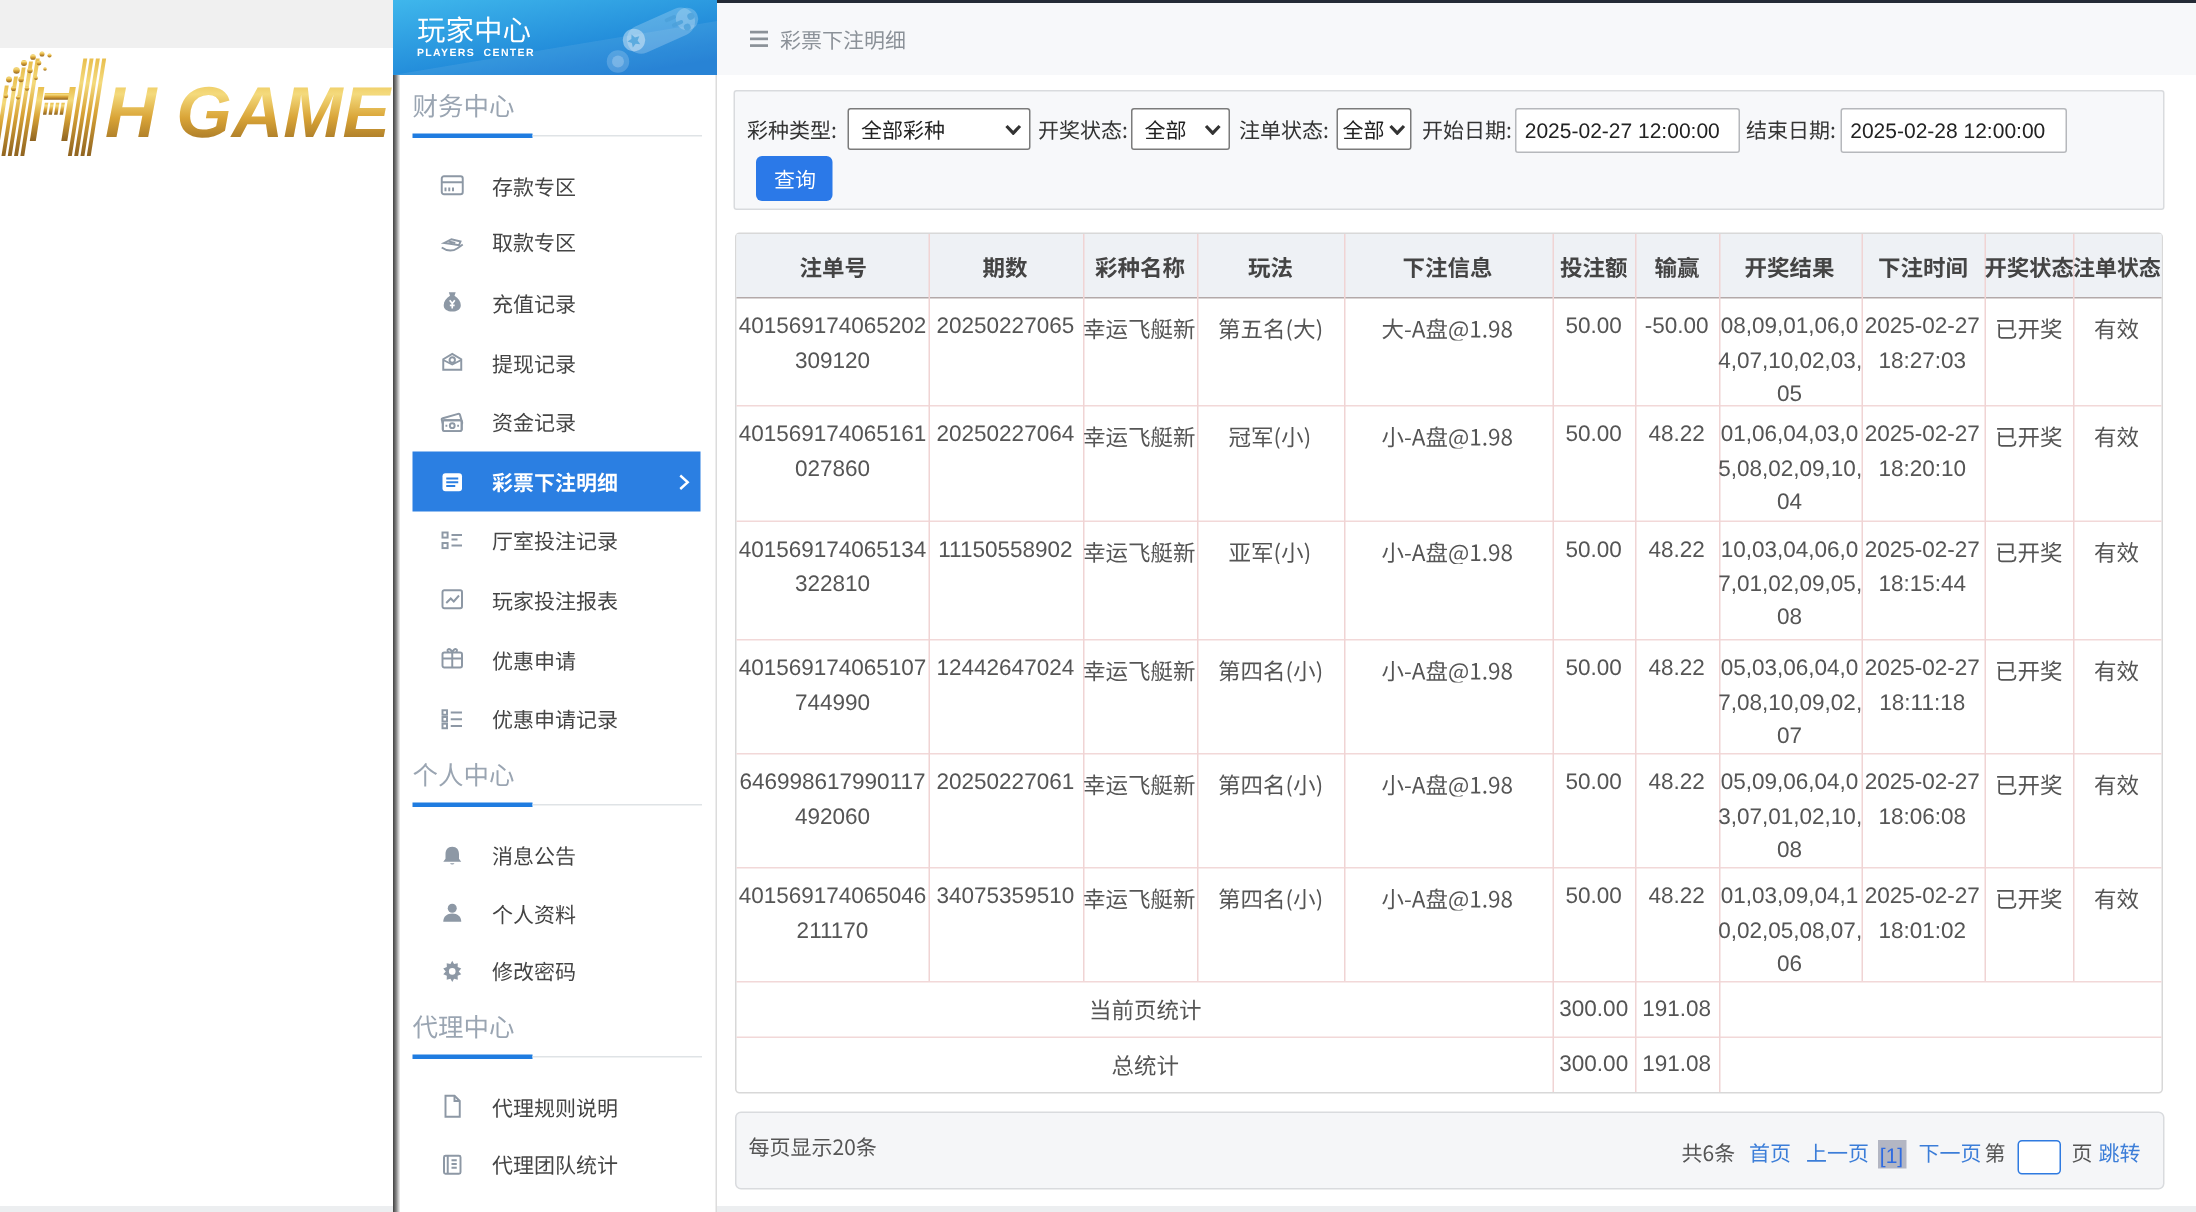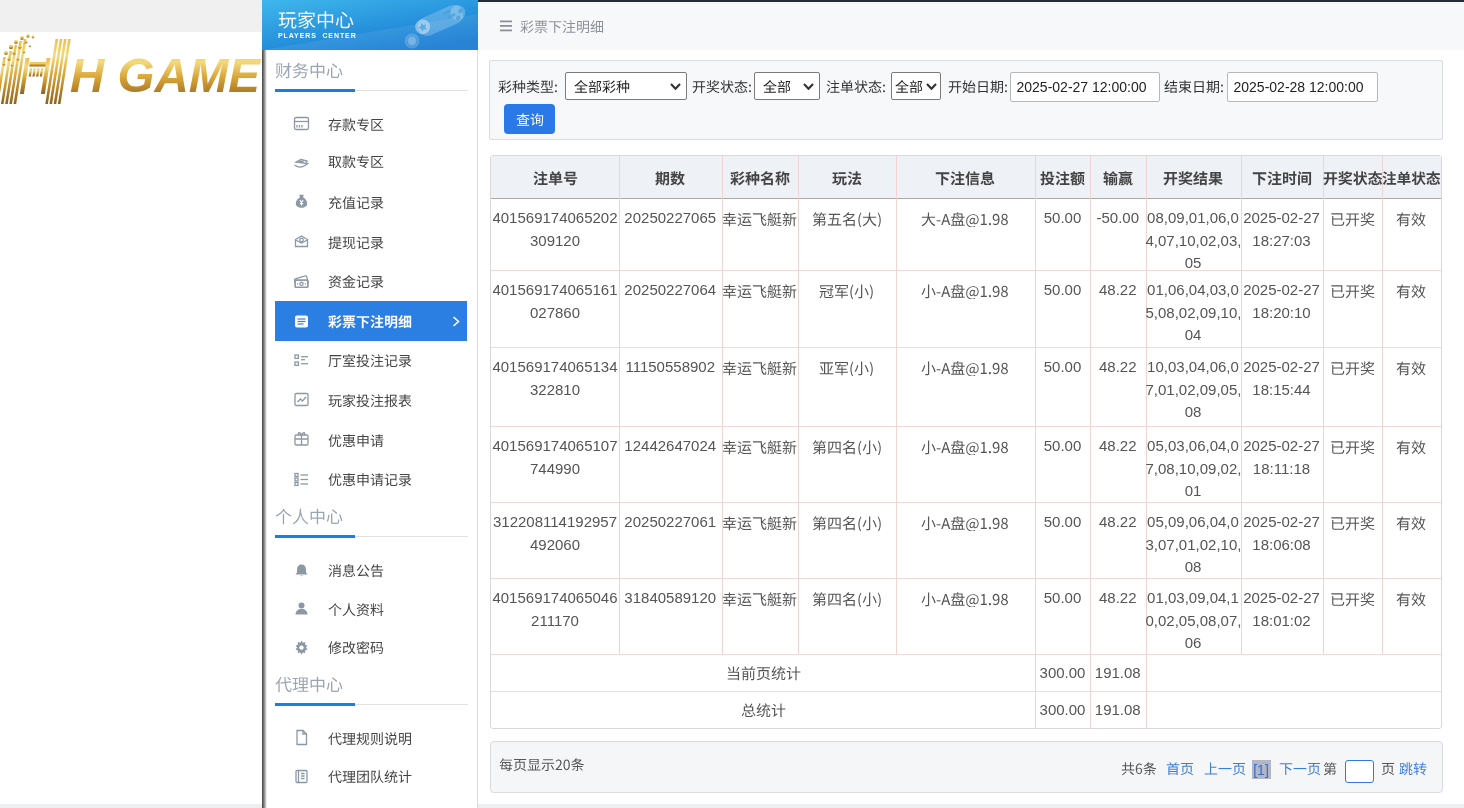--- a/index.html
+++ b/index.html
@@ -1047,41 +1047,41 @@
         <use href="#g117r" x="4456"></use>
         <use href="#g118r" x="4734"></use>
         <use href="#g119r" x="5289"></use>
       </g>
     </svg>
   </div>
 <div style="position:absolute;left:1035px;top:435.3px;width:55px;height:22.5px;font:normal 15px/22.5px &quot;Liberation Sans&quot;,sans-serif;color:#555;text-align:center;white-space:nowrap;">50.00</div>
 <div style="position:absolute;left:1090px;top:435.3px;width:55.5px;height:22.5px;font:normal 15px/22.5px &quot;Liberation Sans&quot;,sans-serif;color:#555;text-align:center;white-space:nowrap;">48.22</div>
 <div style="position:absolute;left:1145.5px;top:435.3px;width:95px;height:22.5px;font:normal 15px/22.5px &quot;Liberation Sans&quot;,sans-serif;color:#555;text-align:center;white-space:nowrap;">05,03,06,04,0</div>
 <div style="position:absolute;left:1145.5px;top:457.8px;width:95px;height:22.5px;font:normal 15px/22.5px &quot;Liberation Sans&quot;,sans-serif;color:#555;text-align:center;white-space:nowrap;">7,08,10,09,02,</div>
-<div style="position:absolute;left:1145.5px;top:480.3px;width:95px;height:22.5px;font:normal 15px/22.5px &quot;Liberation Sans&quot;,sans-serif;color:#555;text-align:center;white-space:nowrap;">01</div>
+<div style="position:absolute;left:1145.5px;top:480.3px;width:95px;height:22.5px;font:normal 15px/22.5px &quot;Liberation Sans&quot;,sans-serif;color:#555;text-align:center;white-space:nowrap;">07</div>
 <div style="position:absolute;left:1240.5px;top:435.3px;width:82px;height:22.5px;font:normal 15px/22.5px &quot;Liberation Sans&quot;,sans-serif;color:#555;text-align:center;white-space:nowrap;">2025-02-27</div>
 <div style="position:absolute;left:1240.5px;top:457.8px;width:82px;height:22.5px;font:normal 15px/22.5px &quot;Liberation Sans&quot;,sans-serif;color:#555;text-align:center;white-space:nowrap;">18:11:18</div>
 <div style="position:absolute;left:1322.5px;top:435.3px;width:59.5px;height:22.5px;display:flex;align-items:center;justify-content:center;">
     <svg width="45" height="17" viewBox="0 0 45 17">
       <g fill="#555" transform="translate(0,15) scale(0.015000,-0.015000)">
         <use href="#g120r" x="0"></use>
         <use href="#g66r" x="1000"></use>
         <use href="#g67r" x="2000"></use>
       </g>
     </svg>
   </div>
 <div style="position:absolute;left:1382px;top:435.3px;width:58.5px;height:22.5px;display:flex;align-items:center;justify-content:center;">
     <svg width="30" height="17" viewBox="0 0 30 17">
       <g fill="#555" transform="translate(0,15) scale(0.015000,-0.015000)">
         <use href="#g121r" x="0"></use>
         <use href="#g122r" x="1000"></use>
       </g>
     </svg>
   </div>
-<div style="position:absolute;left:491px;top:511.3px;width:128px;height:22.5px;font:normal 15px/22.5px &quot;Liberation Sans&quot;,sans-serif;color:#555;text-align:center;white-space:nowrap;">312208114192957</div>
+<div style="position:absolute;left:491px;top:511.3px;width:128px;height:22.5px;font:normal 15px/22.5px &quot;Liberation Sans&quot;,sans-serif;color:#555;text-align:center;white-space:nowrap;">646998617990117</div>
 <div style="position:absolute;left:491px;top:533.8px;width:128px;height:22.5px;font:normal 15px/22.5px &quot;Liberation Sans&quot;,sans-serif;color:#555;text-align:center;white-space:nowrap;">492060</div>
 <div style="position:absolute;left:619px;top:511.3px;width:102.5px;height:22.5px;font:normal 15px/22.5px &quot;Liberation Sans&quot;,sans-serif;color:#555;text-align:center;white-space:nowrap;">20250227061</div>
 <div style="position:absolute;left:721.5px;top:511.3px;width:76.5px;height:22.5px;display:flex;align-items:center;justify-content:center;">
     <svg width="75" height="17" viewBox="0 0 75 17">
       <g fill="#555" transform="translate(0,15) scale(0.015000,-0.015000)">
         <use href="#g101r" x="0"></use>
         <use href="#g102r" x="1000"></use>
         <use href="#g103r" x="2000"></use>
         <use href="#g104r" x="3000"></use>
         <use href="#g105r" x="4000"></use>
@@ -1134,21 +1134,21 @@
 <div style="position:absolute;left:1382px;top:511.3px;width:58.5px;height:22.5px;display:flex;align-items:center;justify-content:center;">
     <svg width="30" height="17" viewBox="0 0 30 17">
       <g fill="#555" transform="translate(0,15) scale(0.015000,-0.015000)">
         <use href="#g121r" x="0"></use>
         <use href="#g122r" x="1000"></use>
       </g>
     </svg>
   </div>
 <div style="position:absolute;left:491px;top:587.3px;width:128px;height:22.5px;font:normal 15px/22.5px &quot;Liberation Sans&quot;,sans-serif;color:#555;text-align:center;white-space:nowrap;">401569174065046</div>
 <div style="position:absolute;left:491px;top:609.8px;width:128px;height:22.5px;font:normal 15px/22.5px &quot;Liberation Sans&quot;,sans-serif;color:#555;text-align:center;white-space:nowrap;">211170</div>
-<div style="position:absolute;left:619px;top:587.3px;width:102.5px;height:22.5px;font:normal 15px/22.5px &quot;Liberation Sans&quot;,sans-serif;color:#555;text-align:center;white-space:nowrap;">31840589120</div>
+<div style="position:absolute;left:619px;top:587.3px;width:102.5px;height:22.5px;font:normal 15px/22.5px &quot;Liberation Sans&quot;,sans-serif;color:#555;text-align:center;white-space:nowrap;">34075359510</div>
 <div style="position:absolute;left:721.5px;top:587.3px;width:76.5px;height:22.5px;display:flex;align-items:center;justify-content:center;">
     <svg width="75" height="17" viewBox="0 0 75 17">
       <g fill="#555" transform="translate(0,15) scale(0.015000,-0.015000)">
         <use href="#g101r" x="0"></use>
         <use href="#g102r" x="1000"></use>
         <use href="#g103r" x="2000"></use>
         <use href="#g104r" x="3000"></use>
         <use href="#g105r" x="4000"></use>
       </g>
     </svg>

